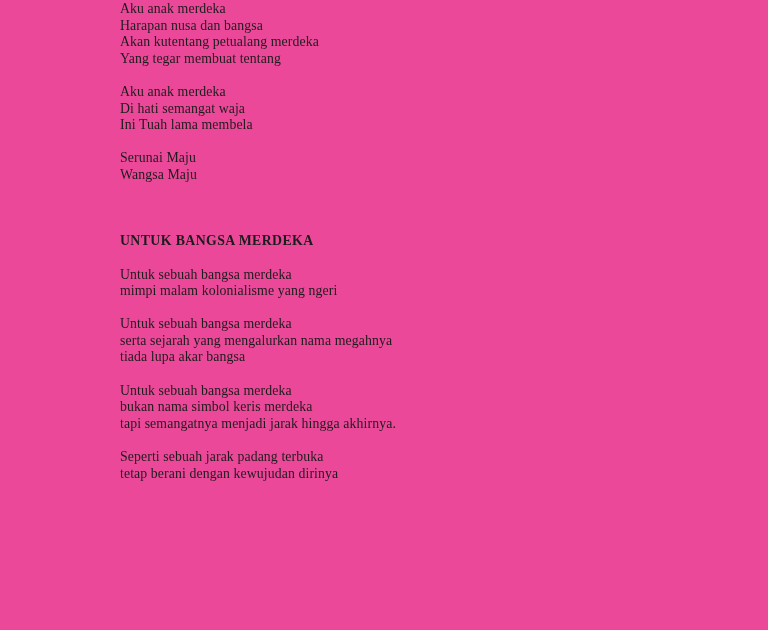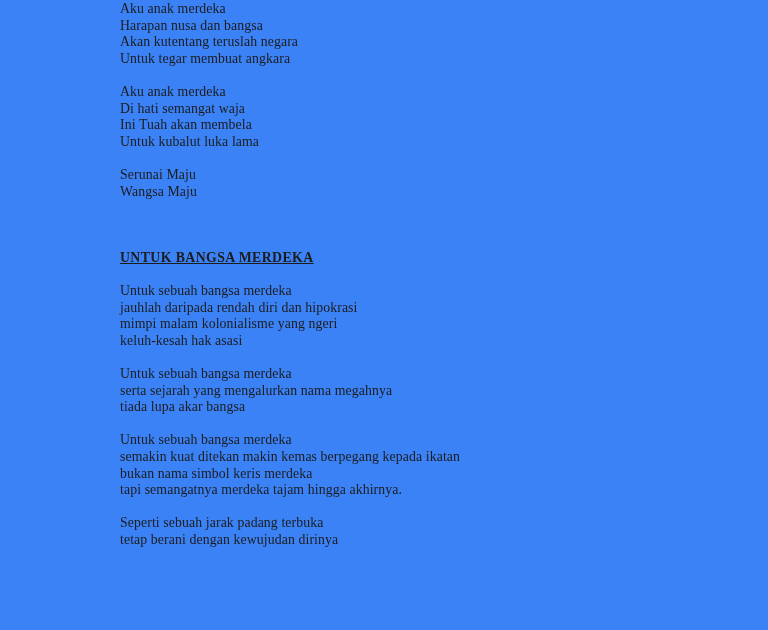--- a/index.html
+++ b/index.html
@@ -10,89 +10,84 @@
     width: 768px;
     height: 630px;
     background: #ffffff;
     overflow: hidden;
     font-family: "Liberation Serif", "DejaVu Serif", serif;
   }
   .page {
     position: relative;
     width: 768px;
     height: 630px;
-    background: #3b82f6;
+    background: #ec4899;
   }
   .poem {
     position: absolute;
     left: 120px;
     top: 1px;
     width: 600px;
     color: #1c1c1c;
     font-size: 13.8px;
     line-height: 16.6px;
   }
   .block {
     margin: 0;
   }
   .block + .block {
     margin-top: 16.6px; 
   }
   .block.heading-block {
     margin-top: 49.8px; 
-    text-decoration: underline;
   }
   .poem-line {
     white-space: pre;
     letter-spacing: 0.1px;
   }
   .heading-block .poem-line {
     font-weight: bold;
     letter-spacing: 0.4px;
   }
 </style>
 </head>
 <body>
 
 <div class="page">
   <div class="poem">
       <div class="block">
         <div class="poem-line">Aku anak merdeka</div>
         <div class="poem-line">Harapan nusa dan bangsa</div>
-        <div class="poem-line">Akan kutentang teruslah negara</div>
-        <div class="poem-line">Untuk tegar membuat angkara</div>
+        <div class="poem-line">Akan kutentang petualang merdeka</div>
+        <div class="poem-line">Yang tegar membuat tentang</div>
       </div>
       <div class="block">
         <div class="poem-line">Aku anak merdeka</div>
         <div class="poem-line">Di hati semangat waja</div>
-        <div class="poem-line">Ini Tuah akan membela</div>
-        <div class="poem-line">Untuk kubalut luka lama</div>
+        <div class="poem-line">Ini Tuah lama membela</div>
       </div>
       <div class="block">
         <div class="poem-line">Serunai Maju</div>
         <div class="poem-line">Wangsa Maju</div>
       </div>
       <div class="block heading-block">
         <div class="poem-line">UNTUK BANGSA MERDEKA</div>
       </div>
       <div class="block">
         <div class="poem-line">Untuk sebuah bangsa merdeka</div>
-        <div class="poem-line">jauhlah daripada rendah diri dan hipokrasi</div>
         <div class="poem-line">mimpi malam kolonialisme yang ngeri</div>
-        <div class="poem-line">keluh-kesah hak asasi</div>
       </div>
       <div class="block">
         <div class="poem-line">Untuk sebuah bangsa merdeka</div>
         <div class="poem-line">serta sejarah yang mengalurkan nama megahnya</div>
         <div class="poem-line">tiada lupa akar bangsa</div>
       </div>
       <div class="block">
         <div class="poem-line">Untuk sebuah bangsa merdeka</div>
-        <div class="poem-line">semakin kuat ditekan makin kemas berpegang kepada ikatan</div>
         <div class="poem-line">bukan nama simbol keris merdeka</div>
-        <div class="poem-line">tapi semangatnya merdeka tajam hingga akhirnya.</div>
+        <div class="poem-line">tapi semangatnya menjadi jarak hingga akhirnya.</div>
       </div>
       <div class="block">
         <div class="poem-line">Seperti sebuah jarak padang terbuka</div>
         <div class="poem-line">tetap berani dengan kewujudan dirinya</div>
       </div>
     </div>
 </div>
 
 </body></html>

